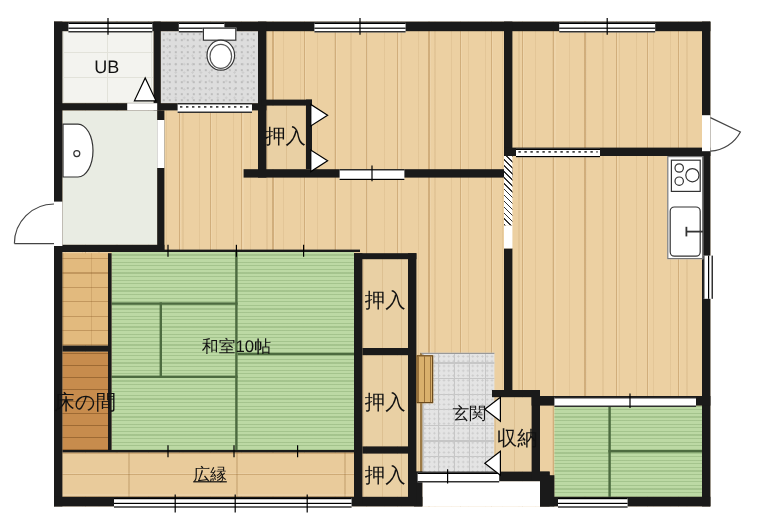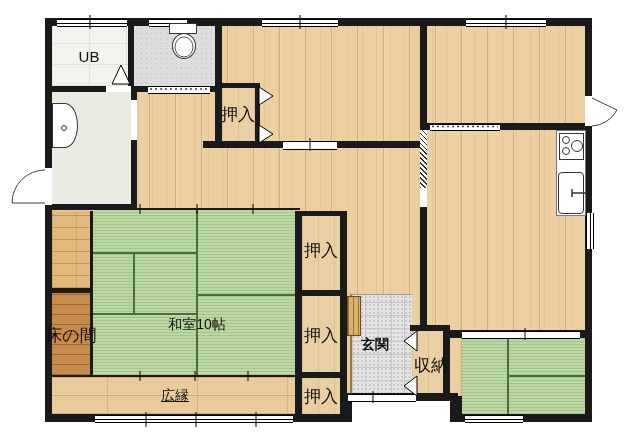--- a/index.html
+++ b/index.html
@@ -167,19 +167,19 @@
     </g>
     <circle cx="64" cy="128" r="2.5" fill="none" stroke="#333" stroke-width="1"></circle>
     <ellipse cx="184" cy="47" rx="9" ry="10" fill="none" stroke="#555" stroke-width="1"></ellipse>
   </svg>
 
   <span class="label" style="left:89px;top:56px;font-size:15px;">UB</span>
   <span class="label" style="left:238px;top:114px;">押入</span>
   <span class="label" style="left:321px;top:250px;">押入</span>
   <span class="label" style="left:321px;top:335px;">押入</span>
   <span class="label" style="left:321px;top:396px;">押入</span>
-  <span class="label label-lg" style="left:197px;top:289px;margin-top:36px;">和室10帖</span>
+  <span class="label label-lg" style="left:197px;top:289px;">和室10帖</span>
   <span class="label" style="left:71px;top:335px;">床の間</span>
   <span class="label label-lg" style="left:175px;top:396px;text-decoration:underline;">広縁</span>
-  <span class="label label-lg" style="left:375px;top:345px;font-weight:bold;">玄関</span>
+  <span class="label label-lg" style="left:391px;top:345px;">玄関</span>
   <span class="label" style="left:431px;top:365px;">収納</span>
 
 </div>
 
 </body></html>

